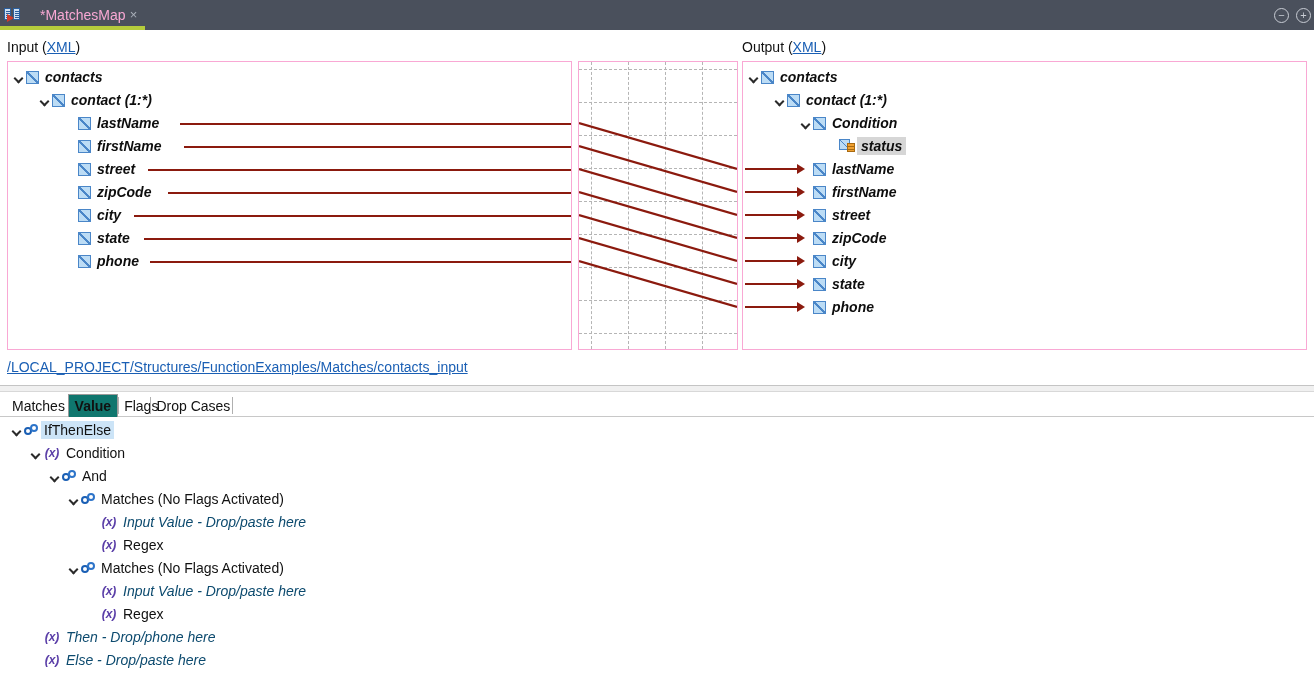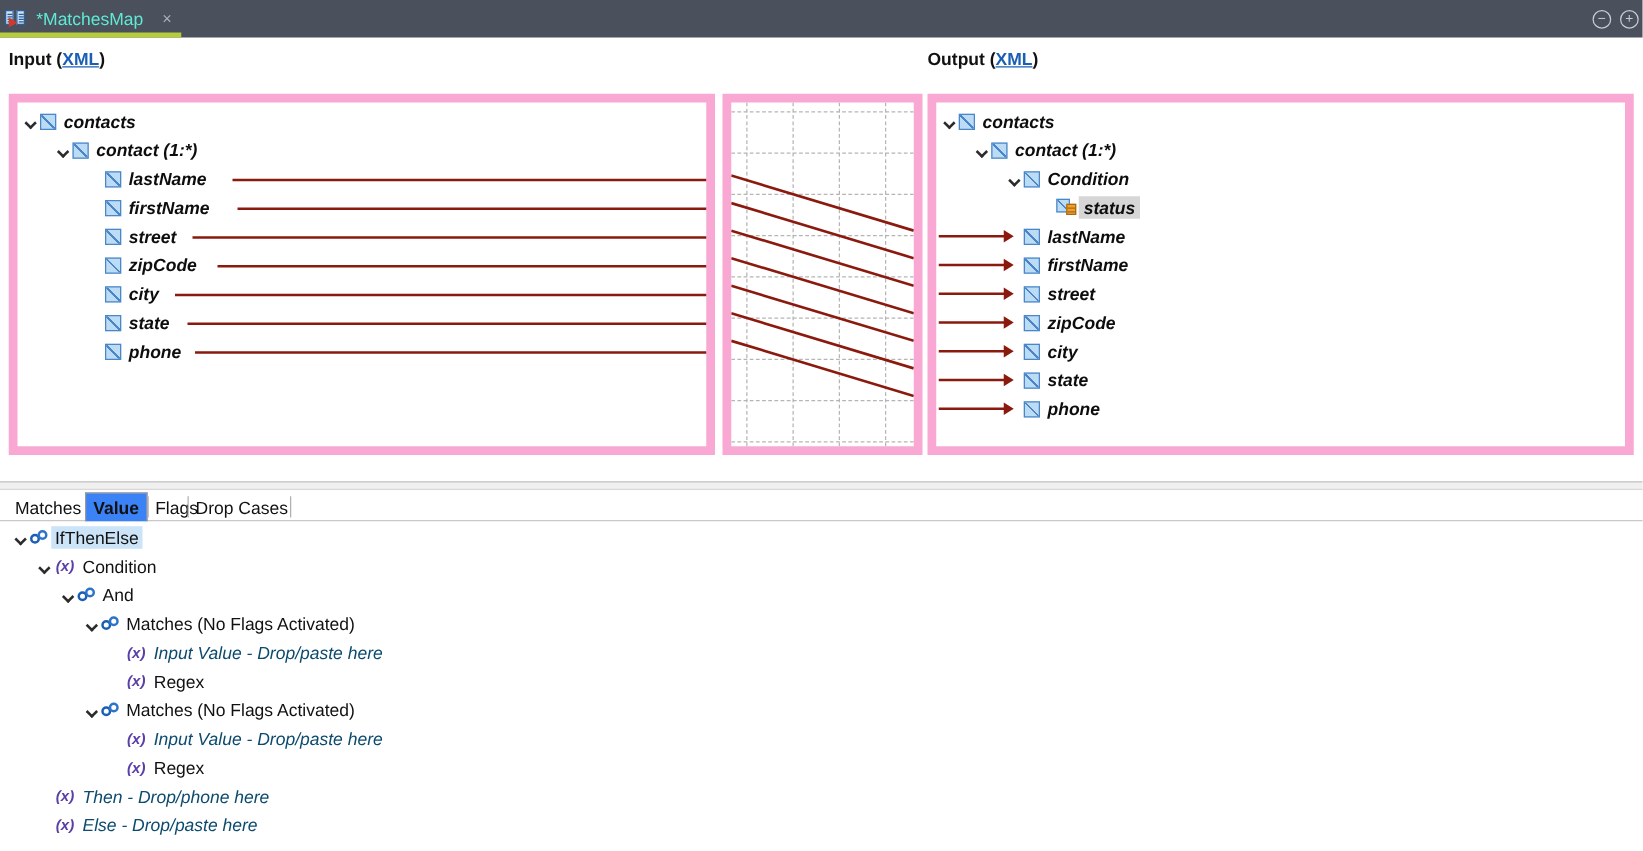--- a/index.html
+++ b/index.html
@@ -35,45 +35,44 @@
   .tab-icon .doc.r{left:9px;}
   .tab-icon .doc i{
     position:absolute;left:1px;width:4px;height:1px;background:#2b5f9e;display:block;
   }
   .tab-icon .arrow{
     position:absolute;left:3px;top:8px;width:0;height:0;
     border-top:4px solid transparent;border-bottom:4px solid transparent;
     border-left:7px solid #d03a2a;
   }
   .tab-title{
-    color:#5eead4;font-size:14px;margin-left:7px;white-space:nowrap;
+    color:#f9a8d4;font-size:14px;margin-left:18px;white-space:nowrap;
   }
   .tab-close{
     position:absolute;left:127px;top:8px;width:13px;height:13px;
     color:#aab0ba;font-size:13px;line-height:13px;text-align:center;cursor:pointer;
   }
   .wctl{
     position:absolute;top:8px;width:15px;height:15px;border-radius:50%;
     border:1px solid #c8ccd4;color:#c8ccd4;font-size:11px;line-height:13px;
     text-align:center;cursor:pointer;box-sizing:border-box;
   }
   .wctl.min{left:1274px;}
   .wctl.max{left:1296px;}
 
   
   .panel-head{
-    position:absolute;font-size:14px;color:#111;white-space:nowrap;font-weight:bold;
+    position:absolute;font-size:14px;color:#111;white-space:nowrap;
   }
   .panel-head a{color:#1a5fb4;text-decoration:underline;cursor:pointer;}
 
   
   .panel{
-    position:absolute;background:#fff;border:7px solid #f9a8d4;box-sizing:border-box;
+    position:absolute;background:#fff;border:1px solid #f9a8d4;box-sizing:border-box;
     overflow:hidden;
-    margin-top:14px;
   }
   #input-panel{left:7px;top:61px;width:565px;height:289px;}
   #mid-panel{left:578px;top:61px;width:160px;height:289px;background:#fff;}
   #output-panel{left:742px;top:61px;width:565px;height:289px;}
   .gridlines{position:absolute;inset:0;}
   .gridlines .h{position:absolute;left:0;right:0;height:0;border-top:1px dashed #b5b5b5;}
   .gridlines .v{position:absolute;top:0;bottom:0;width:0;border-left:1px dashed #b5b5b5;}
 
   .row{
     position:absolute;height:22px;display:flex;align-items:center;white-space:nowrap;
@@ -145,21 +144,21 @@
   
   .btabs{
     position:absolute;left:0;top:394px;width:1314px;height:23px;
   }
   .btab{
     position:absolute;top:0;height:23px;display:flex;align-items:center;
     padding:0 6px;box-sizing:border-box;font-size:14px;color:#111;cursor:pointer;
     white-space:nowrap;
   }
   .btab.active{
-    font-weight:bold;border:1px solid #9a9a9a;border-bottom:none;background:#3b82f6;
+    font-weight:bold;border:1px solid #9a9a9a;border-bottom:none;background:#0f766e;
   }
   .btab-sep{position:absolute;top:3px;width:0;height:17px;border-left:1px solid #b0b0b0;}
   .btabs-rule{position:absolute;left:0;top:22px;width:1314px;height:0;border-top:1px solid #c8c8c8;}
 
   
   .brow{
     position:absolute;height:22px;display:flex;align-items:center;white-space:nowrap;
   }
   .chain{
     width:15px;height:13px;flex:0 0 auto;margin-right:5px;position:relative;
@@ -376,20 +375,21 @@
           <span class="node-label">state</span>
         </div>
         <div class="row" style="left: 56px; top: 234px;">
           <span class="chev empty"></span>
           <span class="xicon"></span>
           <span class="node-label">phone</span>
         </div>
       </div>
   </div>
 
+  <div class="footlink" style="left:7px;top:359px;">/LOCAL_PROJECT/Structures/FunctionExamples/Matches/contacts_input</div>
 
   <div class="sash"></div>
 
   <div class="btabs" id="btabs">
     <div class="btabs-rule"></div>
   <div class="btab" style="left: 6px;">Matches</div>
       <div class="btab-sep" style="left: 67.5625px;"></div>
       <div class="btab active" style="left: 67.5625px;">Value</div>
       <div class="btab-sep" style="left: 118.156px;"></div>
       <div class="btab" style="left: 118.156px;">Flags</div>

